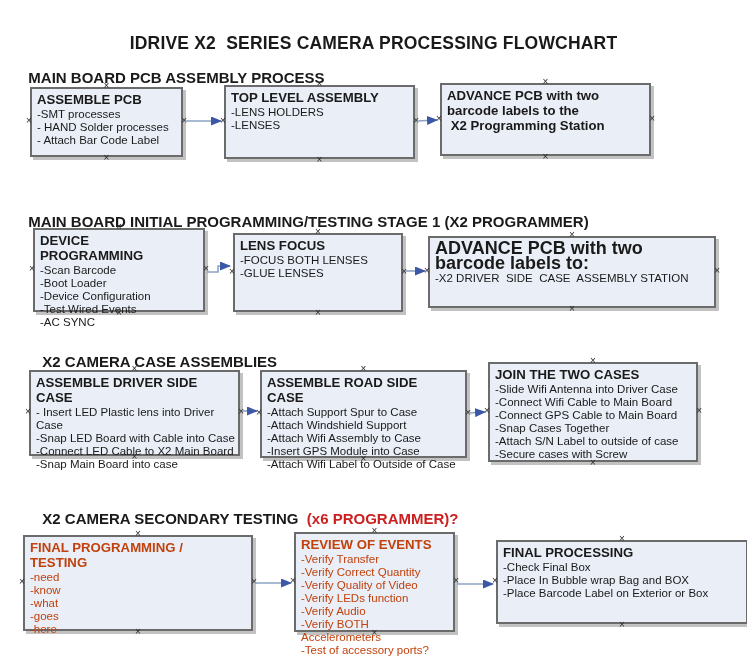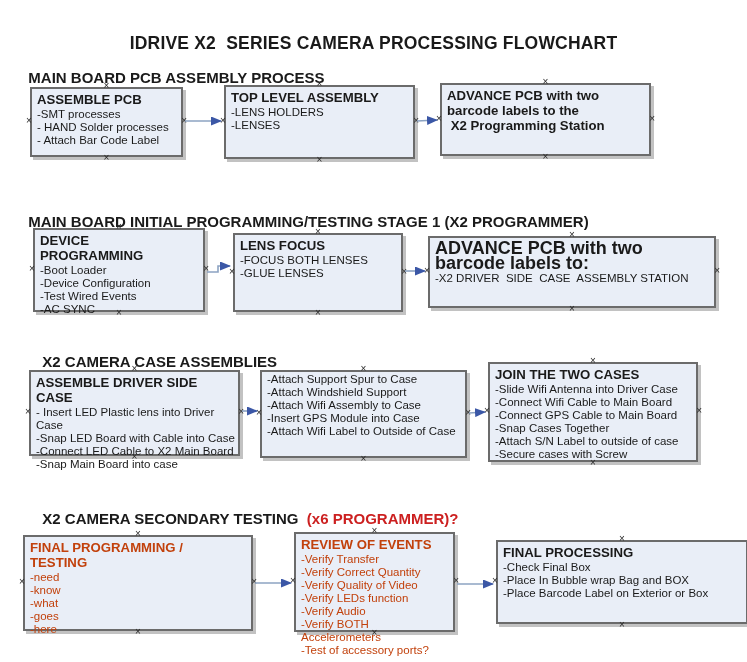--- a/index.html
+++ b/index.html
@@ -114,20 +114,21 @@
   <div class="box-items"></div>
 </div>
 
 <div class="box" id="bx-d">
   <span class="cp cp-t"></span>
   <span class="cp cp-b"></span>
   <span class="cp cp-l"></span>
   <span class="cp cp-r"></span>
   <div class="box-title">DEVICE PROGRAMMING</div>
   <div class="box-items">
+      <div class="item">-Scan Barcode</div>
       <div class="item">-Boot Loader</div>
       <div class="item">-Device Configuration</div>
       <div class="item">-Test Wired Events</div>
       <div class="item">-AC SYNC</div>
     </div>
 </div>
 
 <div class="box" id="bx-e">
   <span class="cp cp-t"></span>
   <span class="cp cp-b"></span>
@@ -163,20 +164,21 @@
       <div class="item">-Connect LED Cable to X2 Main Board</div>
       <div class="item">-Snap Main Board into case</div>
     </div>
 </div>
 
 <div class="box" id="bx-h">
   <span class="cp cp-t"></span>
   <span class="cp cp-b"></span>
   <span class="cp cp-l"></span>
   <span class="cp cp-r"></span>
+  <div class="box-title">ASSEMBLE ROAD SIDE CASE</div>
   <div class="box-items">
       <div class="item">-Attach Support Spur to Case</div>
       <div class="item">-Attach Windshield Support</div>
       <div class="item">-Attach Wifi Assembly to Case</div>
       <div class="item">-Insert GPS Module into Case</div>
       <div class="item">-Attach Wifi Label to Outside of Case</div>
     </div>
 </div>
 
 <div class="box" id="bx-i">

